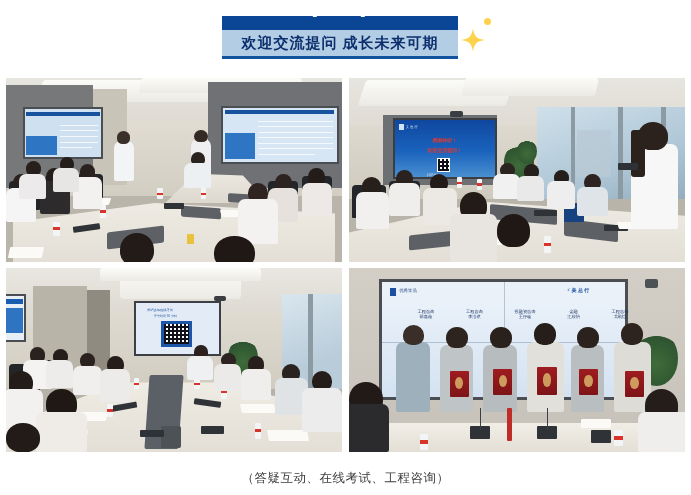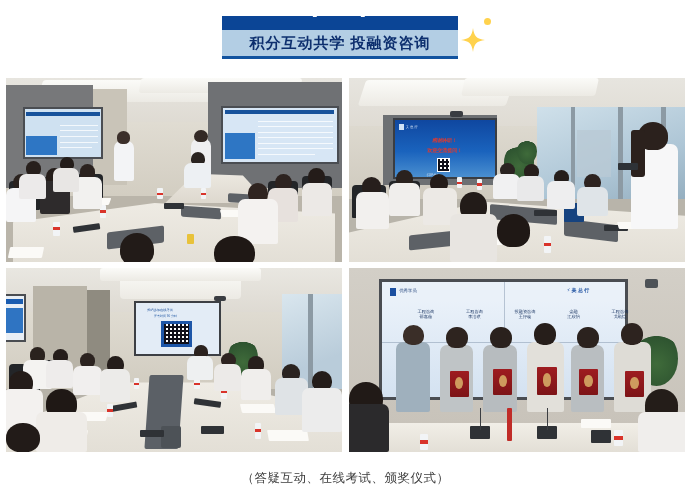--- a/index.html
+++ b/index.html
@@ -87,21 +87,21 @@
 </style>
 </head>
 <body>
 
 <div class="banner">
   <div class="banner-topbar"></div>
   <div class="banner-body"></div>
   <div class="banner-underline"></div>
   <div class="quote q1">‘</div>
   <div class="quote q2">‘</div>
-  <div class="banner-title">积分互动共学  投融资咨询</div>
+  <div class="banner-title">欢迎交流提问  成长未来可期</div>
 </div>
 
 <div class="sparkle">
   <div class="spark-dot"></div>
   <svg class="spark-star" viewBox="0 0 24 24">
     <path d="M12 0 C13.2 8.4 15.6 10.8 24 12 C15.6 13.2 13.2 15.6 12 24 C10.8 15.6 8.4 13.2 0 12 C8.4 10.8 10.8 8.4 12 0 Z" fill="#ffd24d"></path>
   </svg>
 </div>
 
 <div class="grid">
@@ -429,13 +429,13 @@
 
       <div class="person" style="left:0%;top:62%;width:10%;height:18%;background:#211a17;"></div>
       <div class="torso" style="left:-2%;top:74%;width:14%;height:26%;background:#2b2a2c;"></div>
       <div class="person" style="left:88%;top:66%;width:10%;height:18%;background:#241d19;"></div>
       <div class="torso" style="left:86%;top:78%;width:16%;height:22%;background:#f0eeec;"></div>
     </div>
   </div>
 
 </div>
 
-<div class="caption">（答疑互动、在线考试、颁奖仪式）</div>
+<div class="caption">（答疑互动、在线考试、工程咨询）</div>
 
 </body></html>

